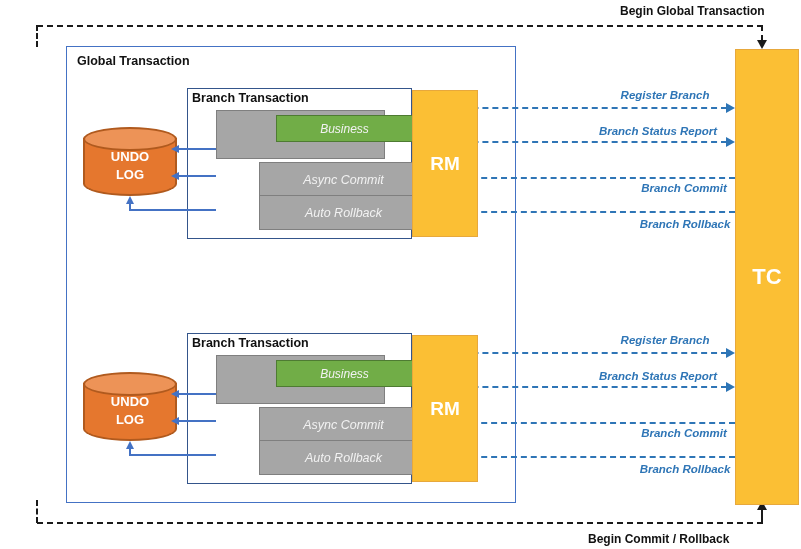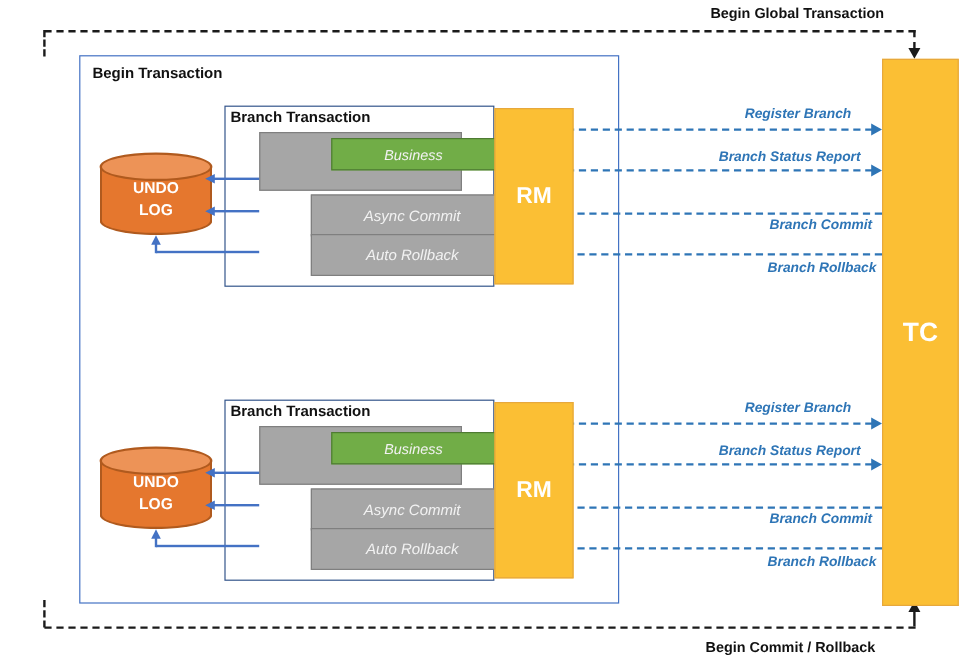--- a/index.html
+++ b/index.html
@@ -41,27 +41,27 @@
   .flow-label{font-weight:bold;font-size:12px;color:#111;white-space:nowrap;text-align:center;}
   .msg-label{color:#2E75B6;font-weight:bold;font-size:11.5px;white-space:nowrap;transform:translateX(-50%);font-style:italic;}
   .watermark{color:#C9C9C9;opacity:0.8;font-size:14px;white-space:nowrap;}
 </style>
 </head>
 <body>
 
 <div class="stage">
 
   <div class="abs global-box" style="left:66px;top:46px;width:448px;height:455px;"></div>
-  <div class="abs hdr" style="left:77px;top:54px;">Begin Transaction</div>
+  <div class="abs hdr" style="left:77px;top:54px;">Global Transaction</div>
 
   <div class="abs hdash-k" style="left:37px;top:25px;width:726px;"></div>
   <div class="abs vdash-k" style="left:36px;top:25px;height:22px;"></div>
   <div class="abs vdash-k" style="left:761px;top:25px;height:16px;"></div>
   <div class="abs arr arr-down-k" style="left:757px;top:40px;"></div>
-  <div class="abs flow-label" style="left:592px;top:4px;width:140px;text-align:right;">Begin Global Transaction</div>
+  <div class="abs flow-label" style="left:620px;top:4px;width:140px;text-align:right;">Begin Global Transaction</div>
 
   <div class="abs vdash-k" style="left:36px;top:500px;height:23px;"></div>
   <div class="abs hdash-k" style="left:37px;top:522px;width:726px;"></div>
   <div class="abs vdash-k" style="left:761px;top:510px;height:12px;"></div>
   <div class="abs arr arr-up-k" style="left:757px;top:501px;"></div>
   <div class="abs flow-label" style="left:588px;top:532px;width:140px;">Begin Commit / Rollback</div>
 
   <div class="abs hdash-b" style="left:383px;top:107px;width:344px;"></div>
   <div class="abs arr arr-right-b" style="left:726px;top:103px;"></div>
   <div class="abs msg-label" style="left:665px;top:89px;">Register Branch</div>

